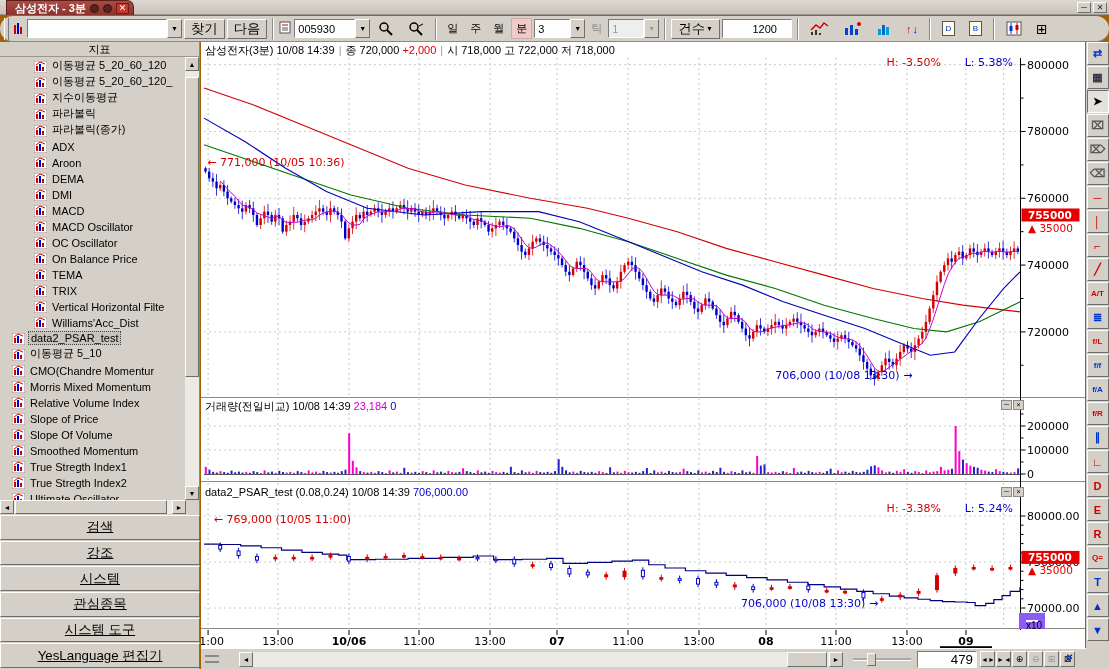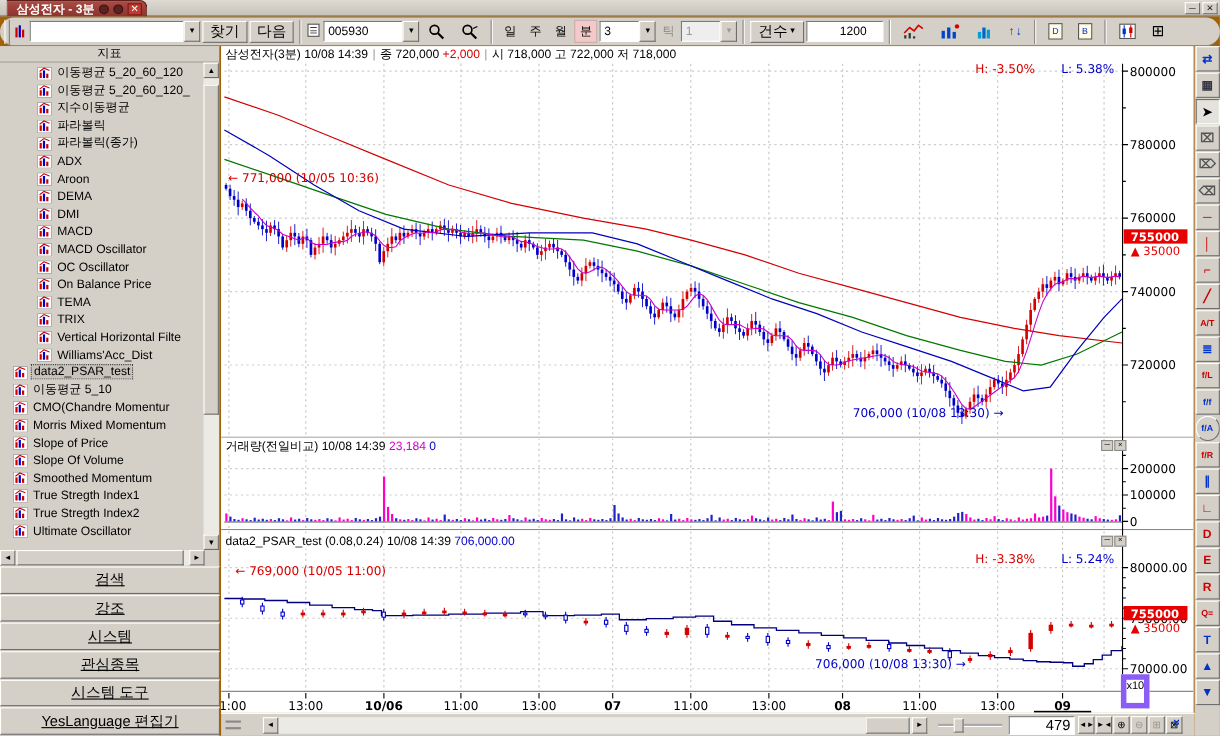--- a/index.html
+++ b/index.html
@@ -52,21 +52,21 @@
   .navbtn { flex:1; background:#d4d0c8; text-align:left; display:flex; align-items:center; justify-content:center; margin-bottom:1px;text-decoration:underline; }
 
   
   .chart-region { position:absolute; left:201px; top:42px; width:884px; height:606px; background:#fff; }
   .chart-region svg { position:absolute; left:0; top:0; font-family:"DejaVu Sans","Liberation Sans",sans-serif; }
   .ovl { position:absolute; background:#fff; white-space:nowrap; line-height:14px; padding-left:2px; }
   .ovl .sep2 { color:#999; padding:0 4px; }
   .red { color:#d40000; } .blue { color:#0000cc; } .mag { color:#cc00cc; }
   .panebtns { position:absolute; display:flex; gap:1px; }
   .panebtns span { width:11px; height:10px; background:#d4d0c8; border:1px solid #8a8a8a; font-size:7px; line-height:8px; text-align:center; }
-  .x10box { position:absolute; left:818px; top:571px; width:26px; height:31px; border:5px solid #8b5cf6; background:#fff; font-size:10px; line-height:12px; text-align:center; }
+  .x10box { position:absolute; left:818px; top:571px; width:26px; height:16px; border:7px solid #8b5cf6; background:#fff; font-size:10px; line-height:12px; text-align:center; }
 
   
   .rtoolbar { position:absolute; left:1086px; top:42px; width:23px; height:627px; background:#d4d0c8; display:flex; flex-direction:column; align-items:center; }
   .rbtn { width:22px; height:23px; margin-bottom:1px; background:#d4d0c8; display:flex; align-items:center; justify-content:center; font-size:11px; font-weight:bold; overflow:hidden; }
   .rbtn.pressed { border-color:#6e6e6e #fffef8 #fffef8 #6e6e6e; background:#e4e2dc; }
 
   
   .statusbar { position:absolute; left:201px; top:648px; width:885px; height:21px; background:#d4d0c8; border-top:1px solid #fff; }
   .sgrip { position:absolute; left:4px; top:6px; width:14px; height:8px; border-top:2px solid #8a8a8a; border-bottom:2px solid #8a8a8a; }
   .sb-scroll { position:absolute; left:38px; top:3px; width:604px; height:15px; background:#eceae4; }
@@ -112,21 +112,21 @@
     <button class="tbtn b-out">찾기</button>
     <button class="tbtn b-out">다음</button>
     <span class="sep"></span>
     <span style="display:inline-block"><svg width="13" height="13">
           <rect x="1" y="1" width="10" height="11" fill="#fff" stroke="#555"></rect>
           <line x1="3" y1="4" x2="9" y2="4" stroke="#c00"></line>
           <line x1="3" y1="7" x2="9" y2="7" stroke="#555"></line>
           <line x1="3" y1="9" x2="9" y2="9" stroke="#555"></line>
         </svg></span>
     <span class="combo">
-      <span class="cval" style="width:72px">005930</span>
+      <span class="cval" style="width:61px">005930</span>
       <span class="carr b-out">▼</span>
     </span>
     <span class="tbtn">
         <svg width="16" height="16">
           <circle cx="6" cy="6" r="4" fill="none" stroke="#000" stroke-width="1.5"></circle>
           <line x1="9" y1="9" x2="14" y2="14" stroke="#000" stroke-width="2"></line>
         </svg>
       </span>
     <span class="tbtn">
         <svg width="16" height="16">
@@ -410,20 +410,30 @@
         </div>
         <div class="titem lvl1">
           <svg width="13" height="12">
             <rect x="0" y="0" width="13" height="12" fill="#fff" stroke="#888"></rect>
             <rect x="2" y="5" width="2" height="5" fill="#c00"></rect>
             <rect x="5" y="3" width="2" height="7" fill="#00c"></rect>
             <rect x="8" y="6" width="2" height="4" fill="#c00"></rect>
             <polyline points="2,4 6,1 11,3" stroke="#c00" fill="none"></polyline>
           </svg>
           <span class="tlabel">Morris Mixed Momentum</span>
+        </div>
+        <div class="titem lvl1">
+          <svg width="13" height="12">
+            <rect x="0" y="0" width="13" height="12" fill="#fff" stroke="#888"></rect>
+            <rect x="2" y="5" width="2" height="5" fill="#c00"></rect>
+            <rect x="5" y="3" width="2" height="7" fill="#00c"></rect>
+            <rect x="8" y="6" width="2" height="4" fill="#c00"></rect>
+            <polyline points="2,4 6,1 11,3" stroke="#c00" fill="none"></polyline>
+          </svg>
+          <span class="tlabel">Relative Volume Index</span>
         </div>
         <div class="titem lvl1">
           <svg width="13" height="12">
             <rect x="0" y="0" width="13" height="12" fill="#fff" stroke="#888"></rect>
             <rect x="2" y="5" width="2" height="5" fill="#c00"></rect>
             <rect x="5" y="3" width="2" height="7" fill="#00c"></rect>
             <rect x="8" y="6" width="2" height="4" fill="#c00"></rect>
             <polyline points="2,4 6,1 11,3" stroke="#c00" fill="none"></polyline>
           </svg>
           <span class="tlabel">Slope of Price</span>
@@ -1410,21 +1420,21 @@
       <button class="rbtn b-out" style="color: rgb(85, 85, 85);">⌦</button>
       <button class="rbtn b-out" style="color: rgb(85, 85, 85);">⌫</button>
       <button class="rbtn b-out" style="color: rgb(204, 0, 0);">─</button>
       <button class="rbtn b-out" style="color: rgb(204, 0, 0);">│</button>
       <button class="rbtn b-out" style="color: rgb(204, 0, 0);">⌐</button>
       <button class="rbtn b-out" style="color: rgb(204, 0, 0);">╱</button>
       <button class="rbtn b-out" style="color: rgb(204, 0, 0); font-size: 8px;">A/T</button>
       <button class="rbtn b-out" style="color: rgb(0, 51, 204);">≣</button>
       <button class="rbtn b-out" style="color: rgb(204, 0, 0); font-size: 8px;">f/L</button>
       <button class="rbtn b-out" style="color: rgb(0, 51, 204); font-size: 8px;">f/f</button>
-      <button class="rbtn b-out" style="color: rgb(0, 51, 204); font-size: 8px; border-radius: 11px;">f/A</button>
+      <button class="rbtn b-out" style="color: rgb(0, 51, 204); font-size: 8px;">f/A</button>
       <button class="rbtn b-out" style="color: rgb(204, 0, 0); font-size: 8px;">f/R</button>
       <button class="rbtn b-out" style="color: rgb(0, 51, 204);">∥</button>
       <button class="rbtn b-out" style="color: rgb(204, 0, 0);">∟</button>
       <button class="rbtn b-out" style="color: rgb(204, 0, 0);">D</button>
       <button class="rbtn b-out" style="color: rgb(204, 0, 0);">E</button>
       <button class="rbtn b-out" style="color: rgb(204, 0, 0);">R</button>
       <button class="rbtn b-out" style="color: rgb(204, 0, 0); font-size: 8px;">Q=</button>
       <button class="rbtn b-out" style="color: rgb(0, 51, 204);">T</button>
       <button class="rbtn b-out" style="color: rgb(0, 51, 204);">▲</button>
       <button class="rbtn b-out" style="color: rgb(0, 51, 204);">▼</button>

